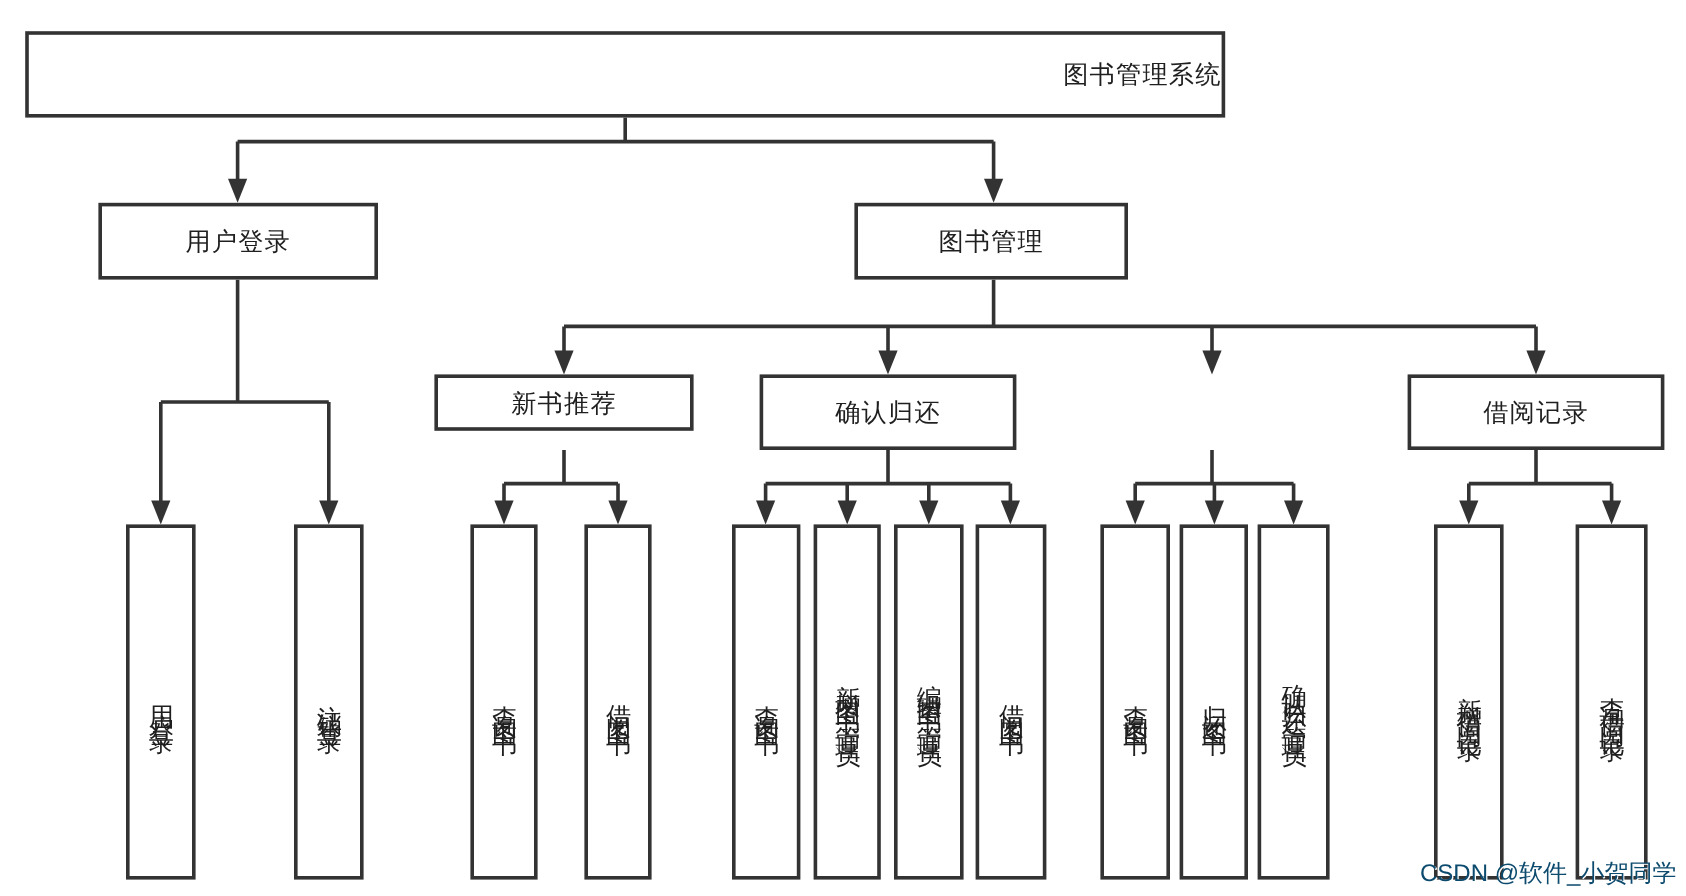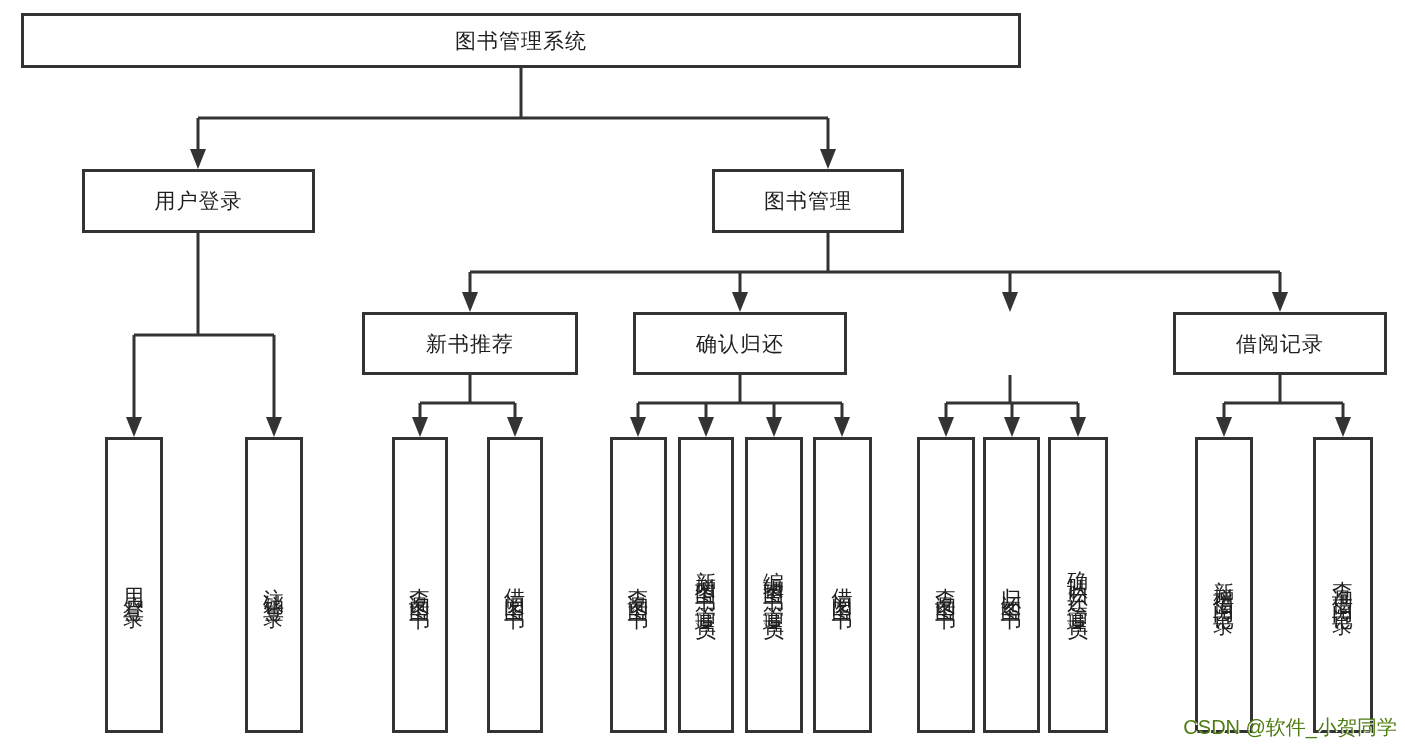--- a/index.html
+++ b/index.html
@@ -35,21 +35,21 @@
     font-size: 21px;
     line-height: 1;
     letter-spacing: 7px;
     white-space: nowrap;
   }
   .watermark {
     position: absolute;
     right: 8px;
     bottom: 6px;
     font-size: 20px;
-    color: #4d7c0f;
+    color: #0c4a6e;
     text-shadow: 1px 1px 0 #ffffff;
     white-space: nowrap;
   }
 </style>
 </head>
 <body>
 
 <div class="canvas">
 
   <svg class="connector-layer" width="1405" height="747" viewBox="0 0 1405 747" xmlns="http://www.w3.org/2000/svg">
@@ -85,32 +85,32 @@
       <polygon points="766,417 782,417 774,437"></polygon>
       <polygon points="834,417 850,417 842,437"></polygon>
       <polygon points="938,417 954,417 946,437"></polygon>
       <polygon points="1004,417 1020,417 1012,437"></polygon>
       <polygon points="1070,417 1086,417 1078,437"></polygon>
       <polygon points="1216,417 1232,417 1224,437"></polygon>
       <polygon points="1335,417 1351,417 1343,437"></polygon>
     </g>
   </svg>
 
-  <div class="node h root" style="left:21px; top:13px; width:1000px; height:55px;">
+  <div class="node h root" style="left:21px; top:26px; width:1000px; height:72px;justify-content:flex-end;">
     <span>图书管理系统</span>
   </div>
 
   <div class="node h" style="left:82px; top:169px; width:233px; height:64px;">
     <span>用户登录</span>
   </div>
-  <div class="node h" style="left:712px; top:169px; width:192px; height:64px;">
+  <div class="node h" style="left:712px; top:169px; width:228px; height:64px;">
     <span>图书管理</span>
   </div>
 
-  <div class="node h" style="left:362px; top:312px; width:216px; height:63px;">
+  <div class="node h" style="left:362px; top:312px; width:216px; height:47px;">
     <span>新书推荐</span>
   </div>
   <div class="node h" style="left:633px; top:312px; width:214px; height:63px;">
     <span>确认归还</span>
   </div>
   <div class="node h" style="left:1173px; top:312px; width:214px; height:63px;">
     <span>借阅记录</span>
   </div>
 
   <div class="node v" style="left:105px; top:437px; width:58px; height:296px;">

